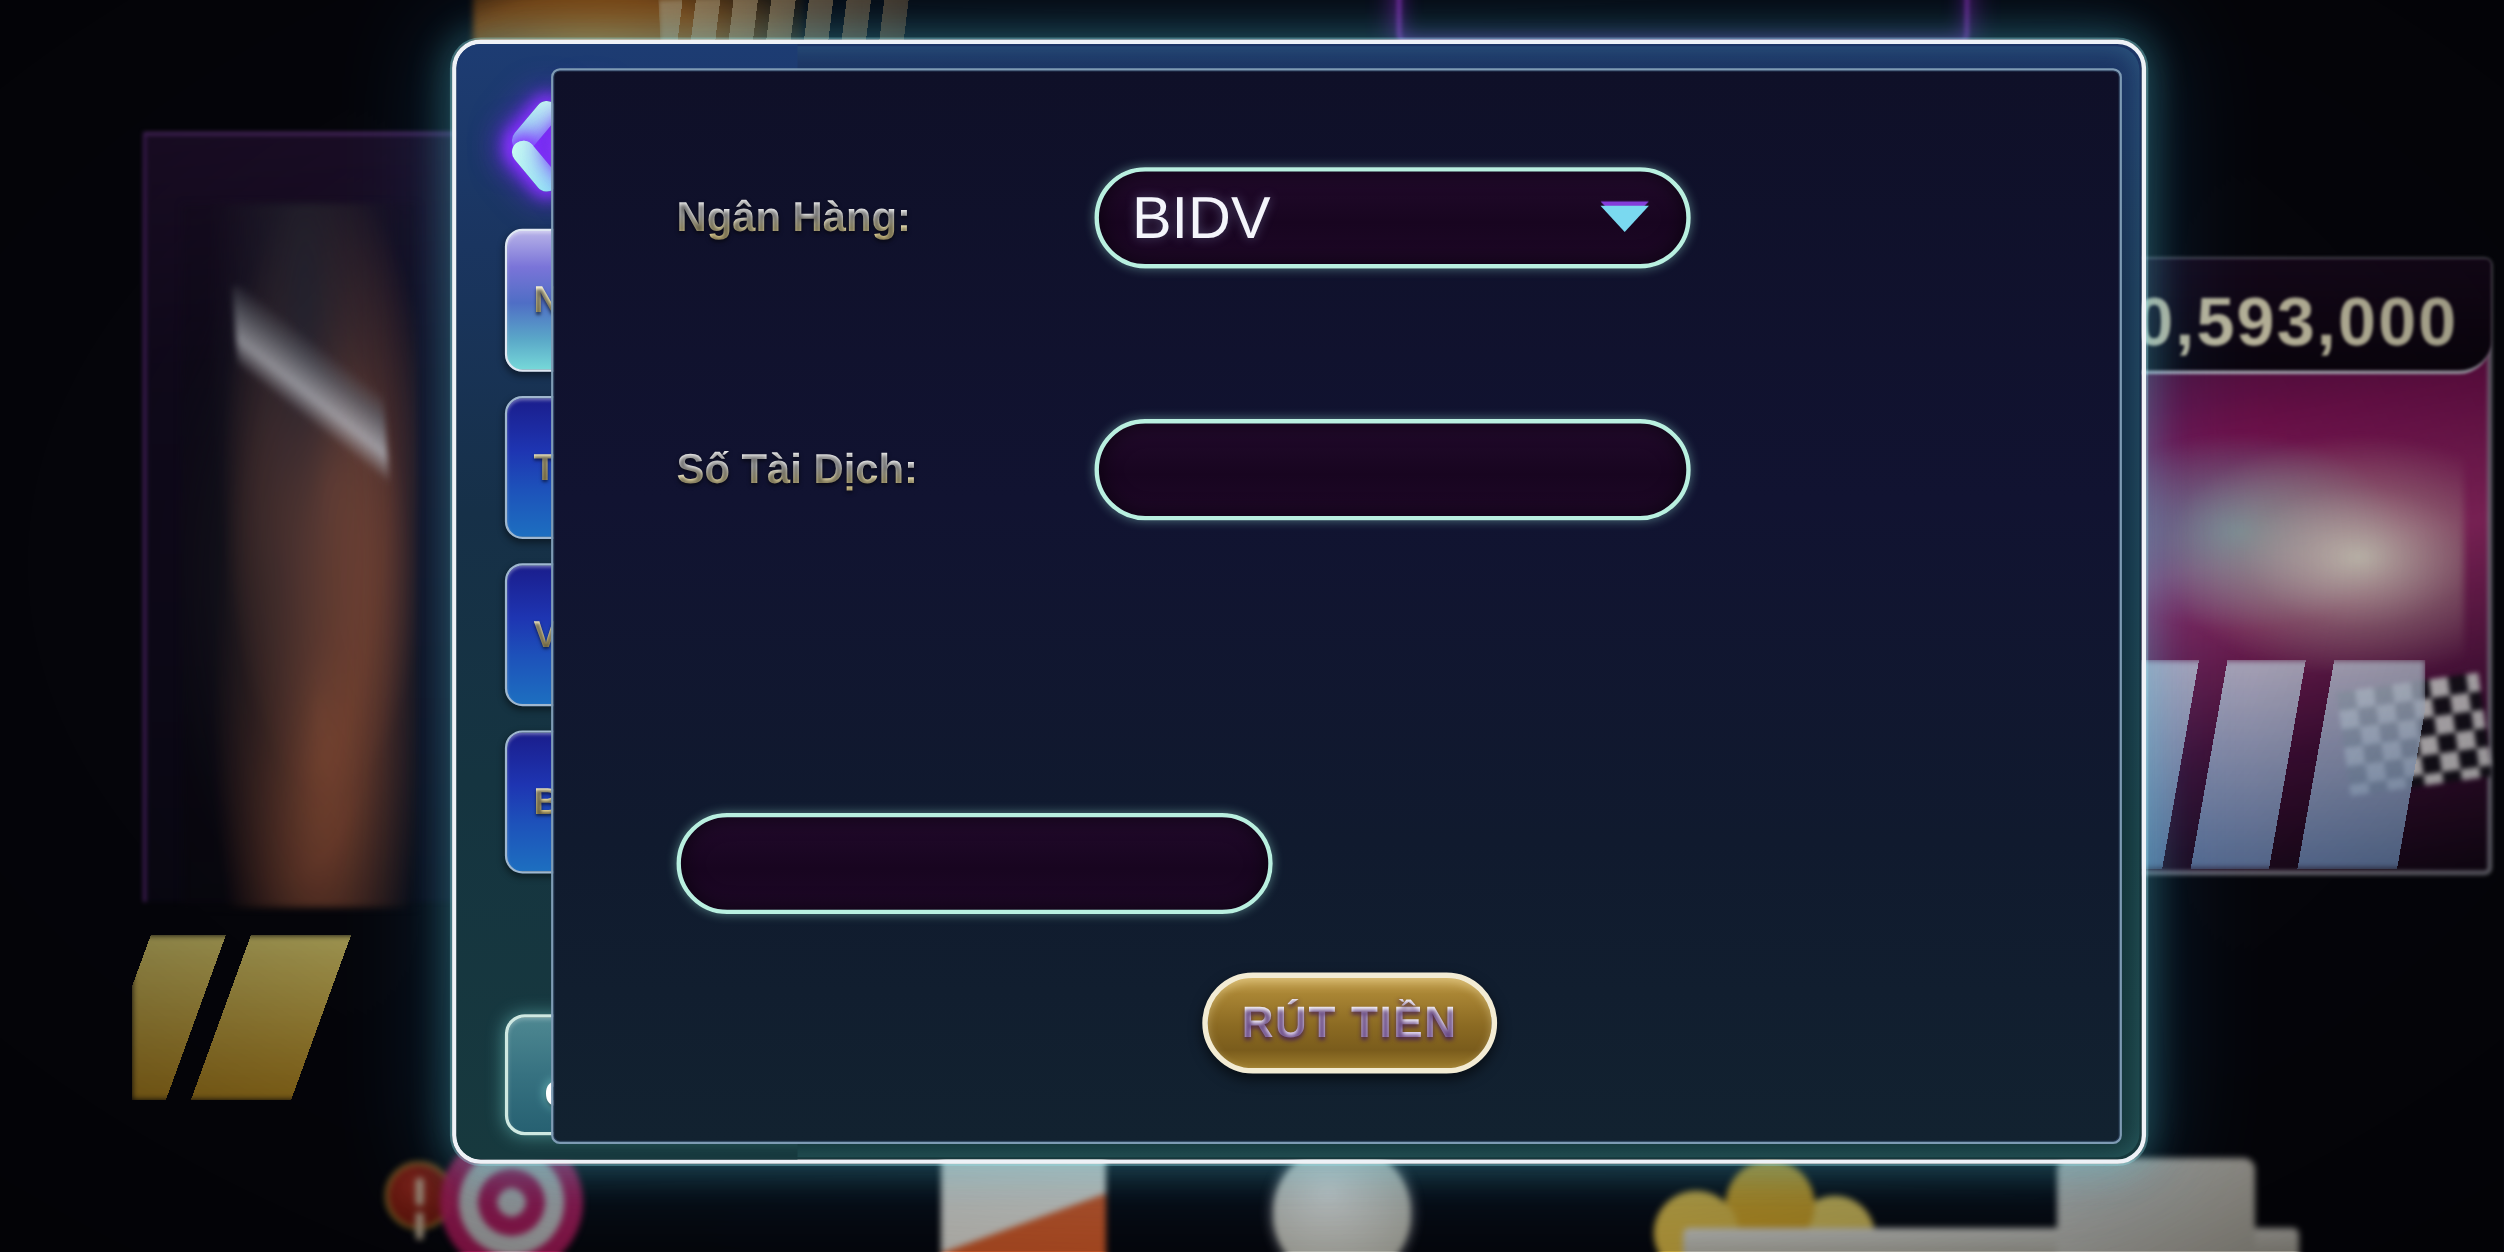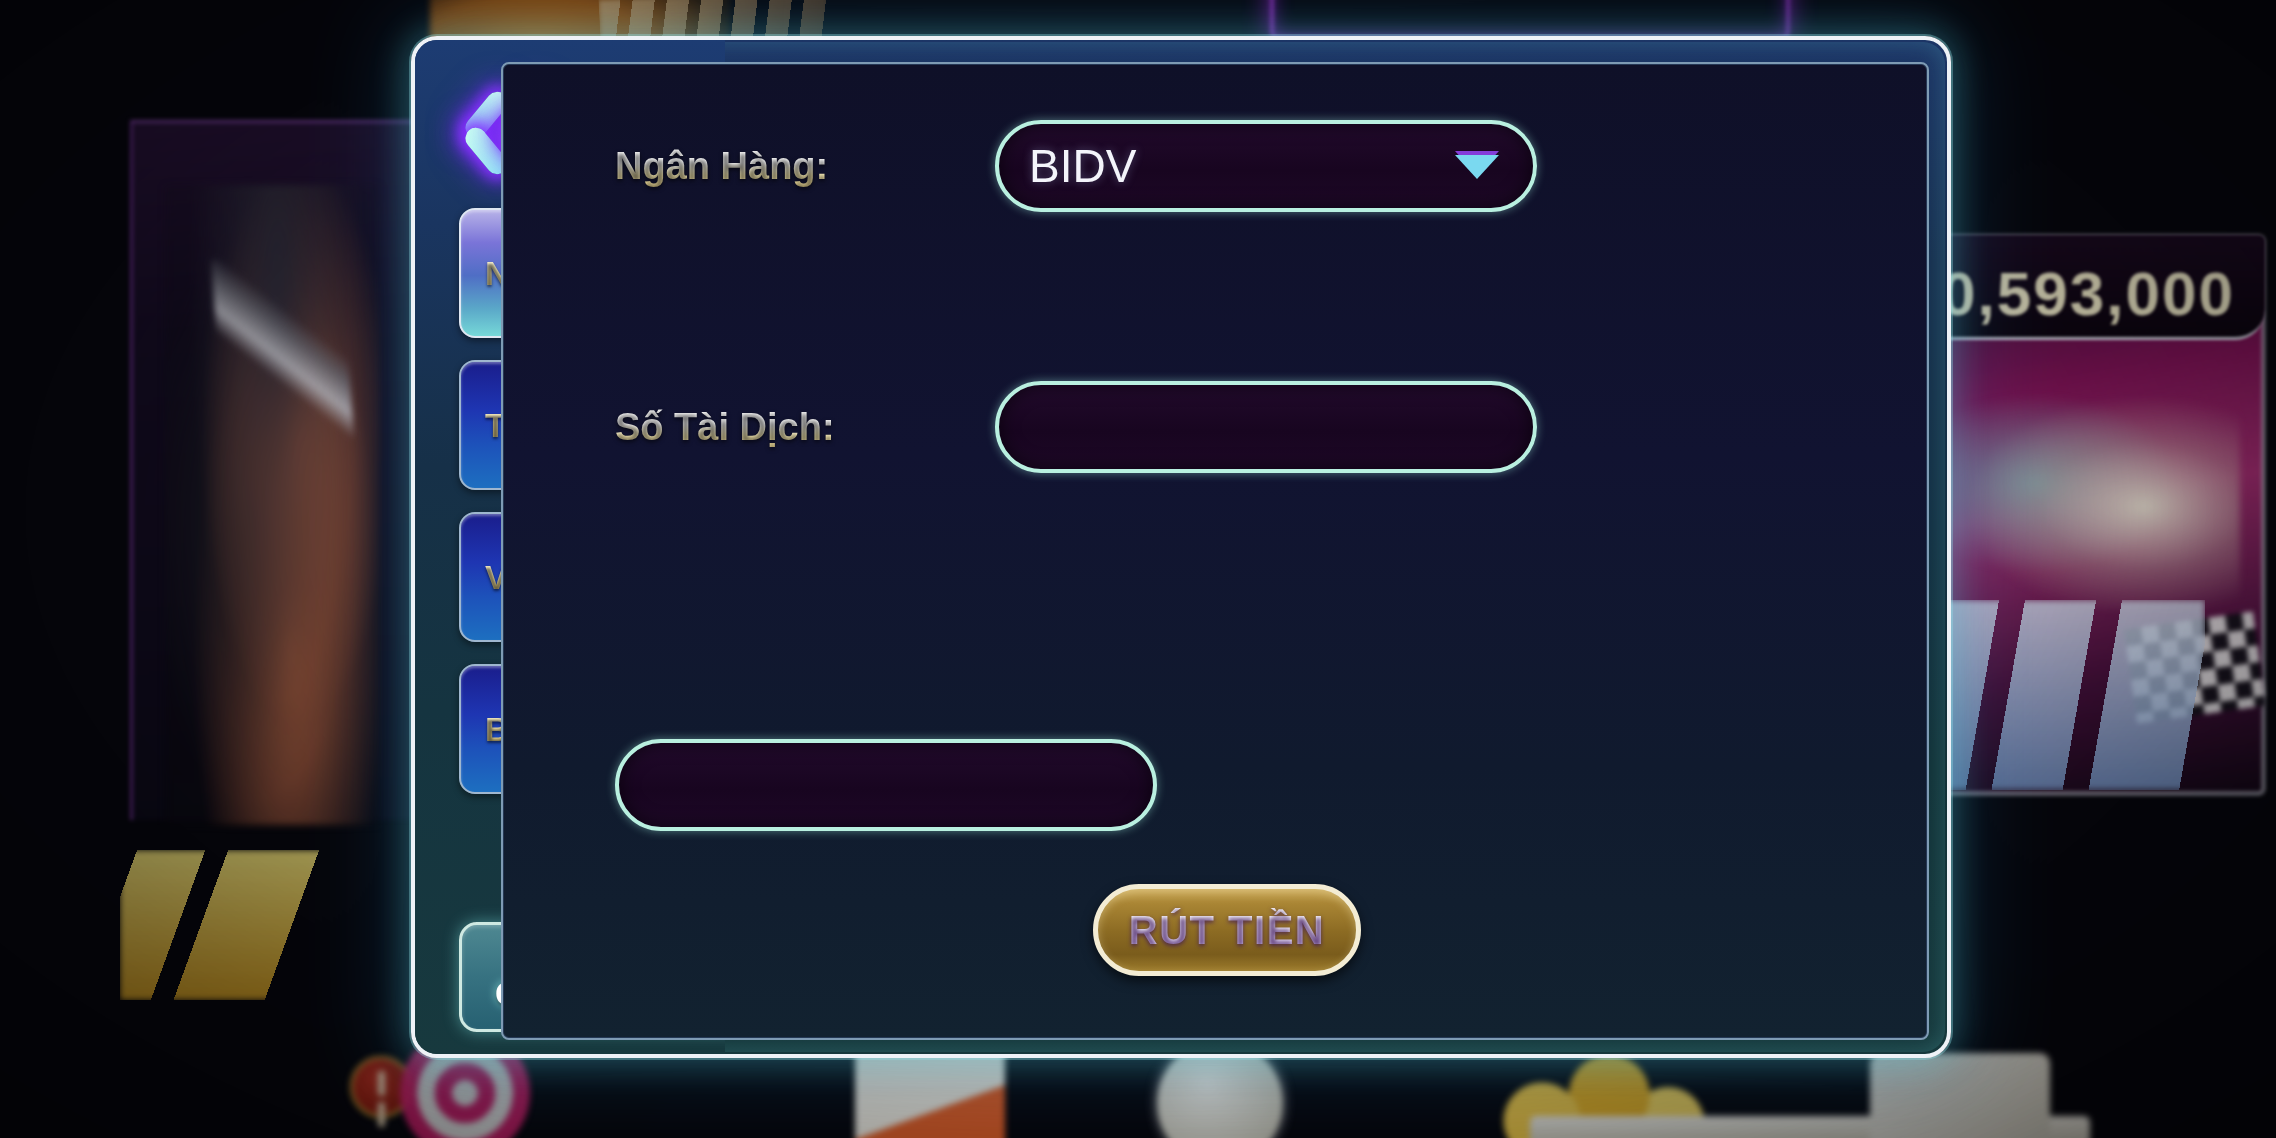--- a/index.html
+++ b/index.html
@@ -312,21 +312,21 @@
     text-shadow:0 2px 4px rgba(0,0,0,.6);
   }
   .f-ctrl {
     width:542px; height:92px; border-radius:46px;
     background:linear-gradient(180deg,#210a2b 0%, #180520 55%, #1d0826 100%);
     border:4px solid #b9f0e0;
     box-shadow:0 0 10px rgba(160,240,225,.45), inset 0 0 18px rgba(0,0,0,.6);
     display:flex; align-items:center; padding:0 30px; position:relative;
   }
   .f-ctrl .val {
-    font-size:46px; color:#f4f5fb; font-weight:400;
+    font-size:54px; color:#f4f5fb; font-weight:400;
     text-shadow:0 0 10px rgba(180,200,255,.35);
   }
   .caret {
     position:absolute; right:34px; top:50%; margin-top:-11px;
     width:0; height:0; border-left:22px solid transparent; border-right:22px solid transparent;
     border-top:24px solid #7ad9f0;
     filter:drop-shadow(0 -4px 0 rgba(150,70,250,.85));
   }
 
   #submit-btn {
@@ -423,21 +423,21 @@
         <div>Giao Dịch</div>
       </div>
       <span class="ico-doc">
         <span class="ico-clock"></span>
       </span>
     </div>
   </div>
 
   <div id="content">
 
-    <div class="form-row" style="top:52px">
+    <div class="form-row" style="top:84px">
       <span class="f-label">Ngân Hàng:</span>
       <div class="f-ctrl">
         <span class="val">BIDV</span>
         <span class="caret"></span>
       </div>
     </div>
 
     <div class="form-row" style="top:313px">
       <span class="f-label">Số Tài Dịch:</span>
       <div class="f-ctrl">

